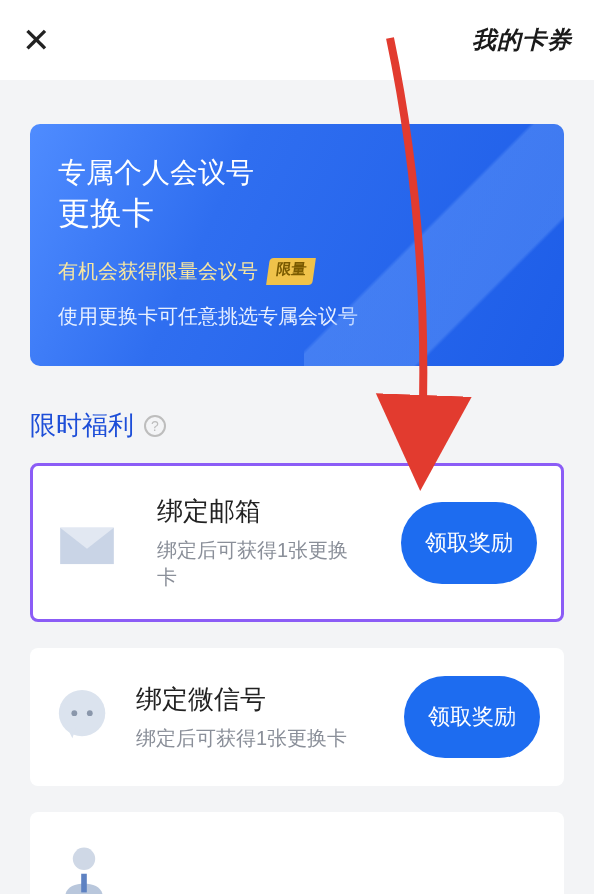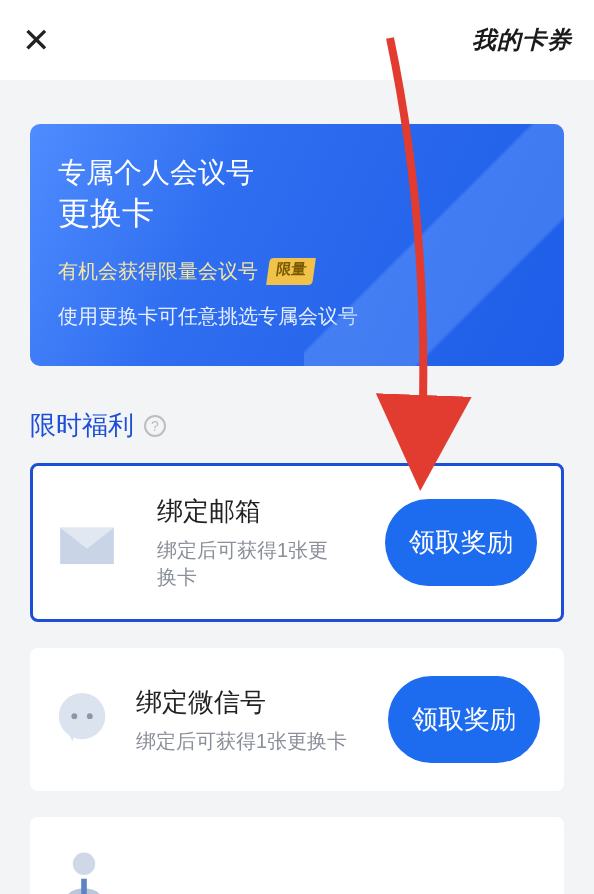--- a/index.html
+++ b/index.html
@@ -21,26 +21,26 @@
     .b-sub { font-size:20px; color:#f7e6a0; }
     .b-badge { background:#f0c24a; color:#7a5a00; font-size:15px; font-weight:600; padding:2px 8px; border-radius:4px 0 4px 0; transform:skewX(-8deg); display:inline-block; }
     .b-desc { font-size:20px; color:#e8f0ff; }
 
     .sec-title-row { padding:42px 30px 20px; display:flex; align-items:center; gap:10px; }
     .sec-title { font-size:26px; color:#1d4ed8; }
     .help-circ { width:22px; height:22px; border:2px solid #bdbdbd; border-radius:50%; display:inline-flex; align-items:center; justify-content:center; font-size:14px; color:#bdbdbd; cursor:pointer; }
 
     .cards { padding:0 30px; display:flex; flex-direction:column; gap:26px; }
     .card { background:#fff; border-radius:8px; padding:28px 24px; display:flex; align-items:center; gap:22px; }
-    .card.hl { border:3px solid #1d4ed8;gap:40px; }
+    .card.hl { border:3px solid #8b5cf6;gap:40px; }
     .ico-wrap { width:60px; height:60px; flex:0 0 60px; display:flex; align-items:center; justify-content:center; }
     .text-col { flex:1; display:flex; flex-direction:column; gap:8px; }
     .card-title { font-size:26px; color:#222; }
     .card-sub { font-size:20px; color:#8a8f99; }
-    .pill-btn { background:#1d6cf0; color:#fff; font-size:26px; padding:26px 24px; border-radius:999px; border:none; cursor:pointer; white-space:nowrap; }
+    .pill-btn { background:#1d6cf0; color:#fff; font-size:22px; padding:26px 24px; border-radius:999px; border:none; cursor:pointer; white-space:nowrap; }
 
     .arrow-svg { position:absolute; top:28px; left:280px; pointer-events:none; }
   </style>
 </head>
 <body>
 
 <div class="header">
   <div class="close-x">✕</div>
   <div class="rightlink">我的卡券</div>
 </div>

